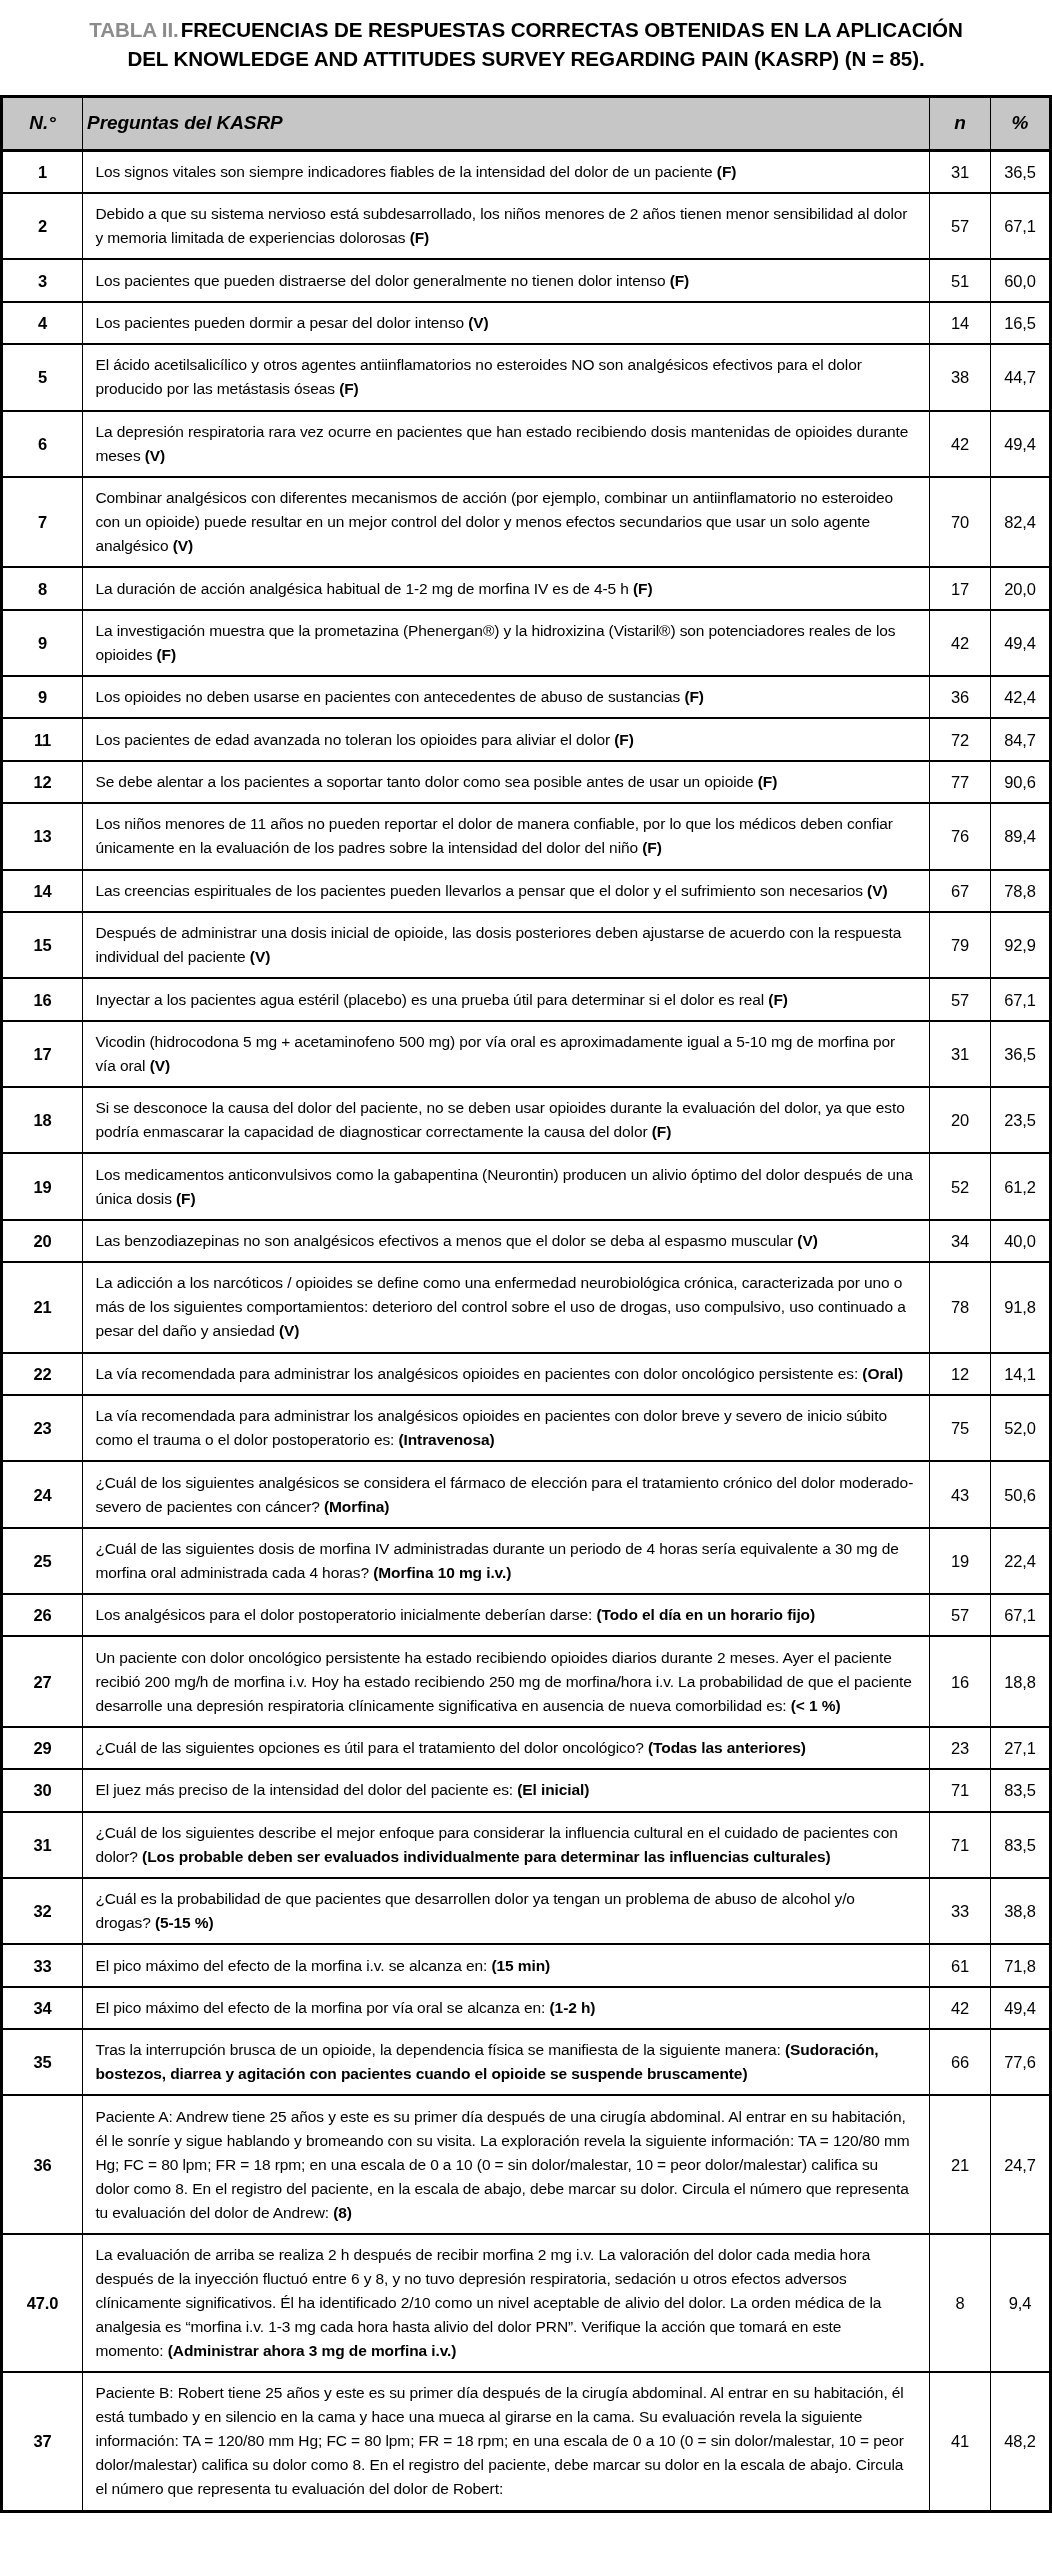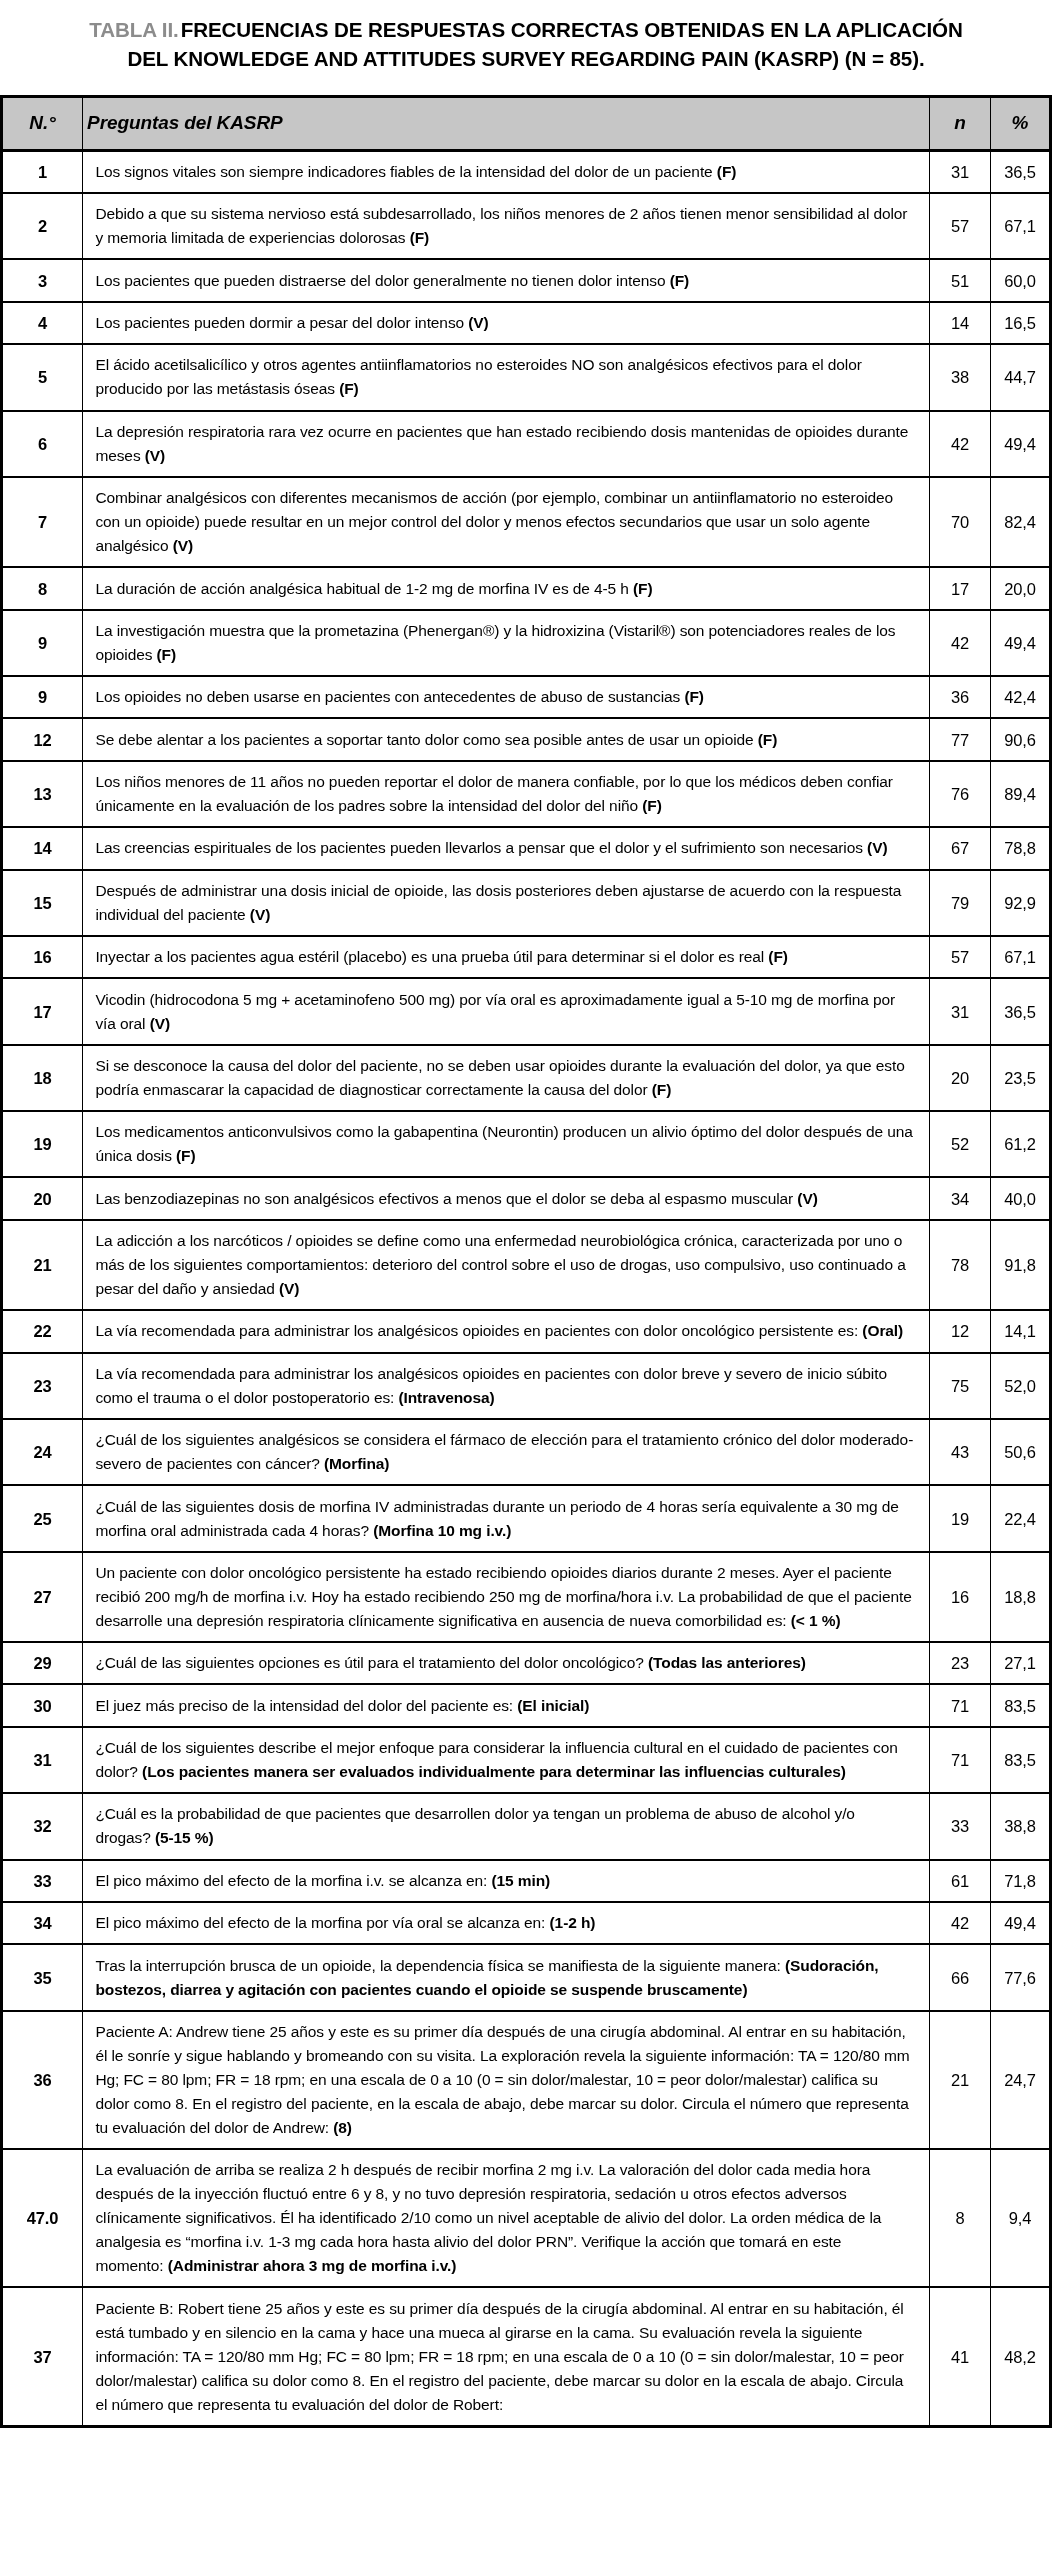--- a/index.html
+++ b/index.html
@@ -129,20 +129,26 @@
           <td class="col-n">42</td>
           <td class="col-pct">49,4</td>
         </tr>
         <tr>
           <td class="col-num">9</td>
           <td class="col-q"><span>Los opioides no deben usarse en pacientes con antecedentes de abuso de sustancias</span> <strong>(F)</strong></td>
           <td class="col-n">36</td>
           <td class="col-pct">42,4</td>
         </tr>
         <tr>
+          <td class="col-num">11</td>
+          <td class="col-q"><span>Los pacientes de edad avanzada no toleran los opioides para aliviar el dolor</span> <strong>(F)</strong></td>
+          <td class="col-n">72</td>
+          <td class="col-pct">84,7</td>
+        </tr>
+        <tr>
           <td class="col-num">12</td>
           <td class="col-q"><span>Se debe alentar a los pacientes a soportar tanto dolor como sea posible antes de usar un opioide</span> <strong>(F)</strong></td>
           <td class="col-n">77</td>
           <td class="col-pct">90,6</td>
         </tr>
         <tr>
           <td class="col-num">13</td>
           <td class="col-q"><span>Los niños menores de 11 años no pueden reportar el dolor de manera confiable, por lo que los médicos deben confiar únicamente en la evaluación de los padres sobre la intensidad del dolor del niño</span> <strong>(F)</strong></td>
           <td class="col-n">76</td>
           <td class="col-pct">89,4</td>
@@ -213,40 +219,46 @@
           <td class="col-n">43</td>
           <td class="col-pct">50,6</td>
         </tr>
         <tr>
           <td class="col-num">25</td>
           <td class="col-q"><span>¿Cuál de las siguientes dosis de morfina IV administradas durante un periodo de 4 horas sería equivalente a 30 mg de morfina oral administrada cada 4 horas?</span> <strong>(Morfina 10 mg i.v.)</strong></td>
           <td class="col-n">19</td>
           <td class="col-pct">22,4</td>
         </tr>
         <tr>
+          <td class="col-num">26</td>
+          <td class="col-q"><span>Los analgésicos para el dolor postoperatorio inicialmente deberían darse:</span> <strong>(Todo el día en un horario fijo)</strong></td>
+          <td class="col-n">57</td>
+          <td class="col-pct">67,1</td>
+        </tr>
+        <tr>
           <td class="col-num">27</td>
           <td class="col-q"><span>Un paciente con dolor oncológico persistente ha estado recibiendo opioides diarios durante 2 meses. Ayer el paciente recibió 200 mg/h de morfina i.v. Hoy ha estado recibiendo 250 mg de morfina/hora i.v. La probabilidad de que el paciente desarrolle una depresión respiratoria clínicamente significativa en ausencia de nueva comorbilidad es:</span> <strong>(&lt; 1 %)</strong></td>
           <td class="col-n">16</td>
           <td class="col-pct">18,8</td>
         </tr>
         <tr>
           <td class="col-num">29</td>
           <td class="col-q"><span>¿Cuál de las siguientes opciones es útil para el tratamiento del dolor oncológico?</span> <strong>(Todas las anteriores)</strong></td>
           <td class="col-n">23</td>
           <td class="col-pct">27,1</td>
         </tr>
         <tr>
           <td class="col-num">30</td>
           <td class="col-q"><span>El juez más preciso de la intensidad del dolor del paciente es:</span> <strong>(El inicial)</strong></td>
           <td class="col-n">71</td>
           <td class="col-pct">83,5</td>
         </tr>
         <tr>
           <td class="col-num">31</td>
-          <td class="col-q"><span>¿Cuál de los siguientes describe el mejor enfoque para considerar la influencia cultural en el cuidado de pacientes con dolor?</span> <strong>(Los pacientes manera ser evaluados individualmente para determinar las influencias culturales)</strong></td>
+          <td class="col-q"><span>¿Cuál de los siguientes describe el mejor enfoque para considerar la influencia cultural en el cuidado de pacientes con dolor?</span> <strong>(Los probable deben ser evaluados individualmente para determinar las influencias culturales)</strong></td>
           <td class="col-n">71</td>
           <td class="col-pct">83,5</td>
         </tr>
         <tr>
           <td class="col-num">32</td>
           <td class="col-q"><span>¿Cuál es la probabilidad de que pacientes que desarrollen dolor ya tengan un problema de abuso de alcohol y/o drogas?</span> <strong>(5-15 %)</strong></td>
           <td class="col-n">33</td>
           <td class="col-pct">38,8</td>
         </tr>
         <tr>

